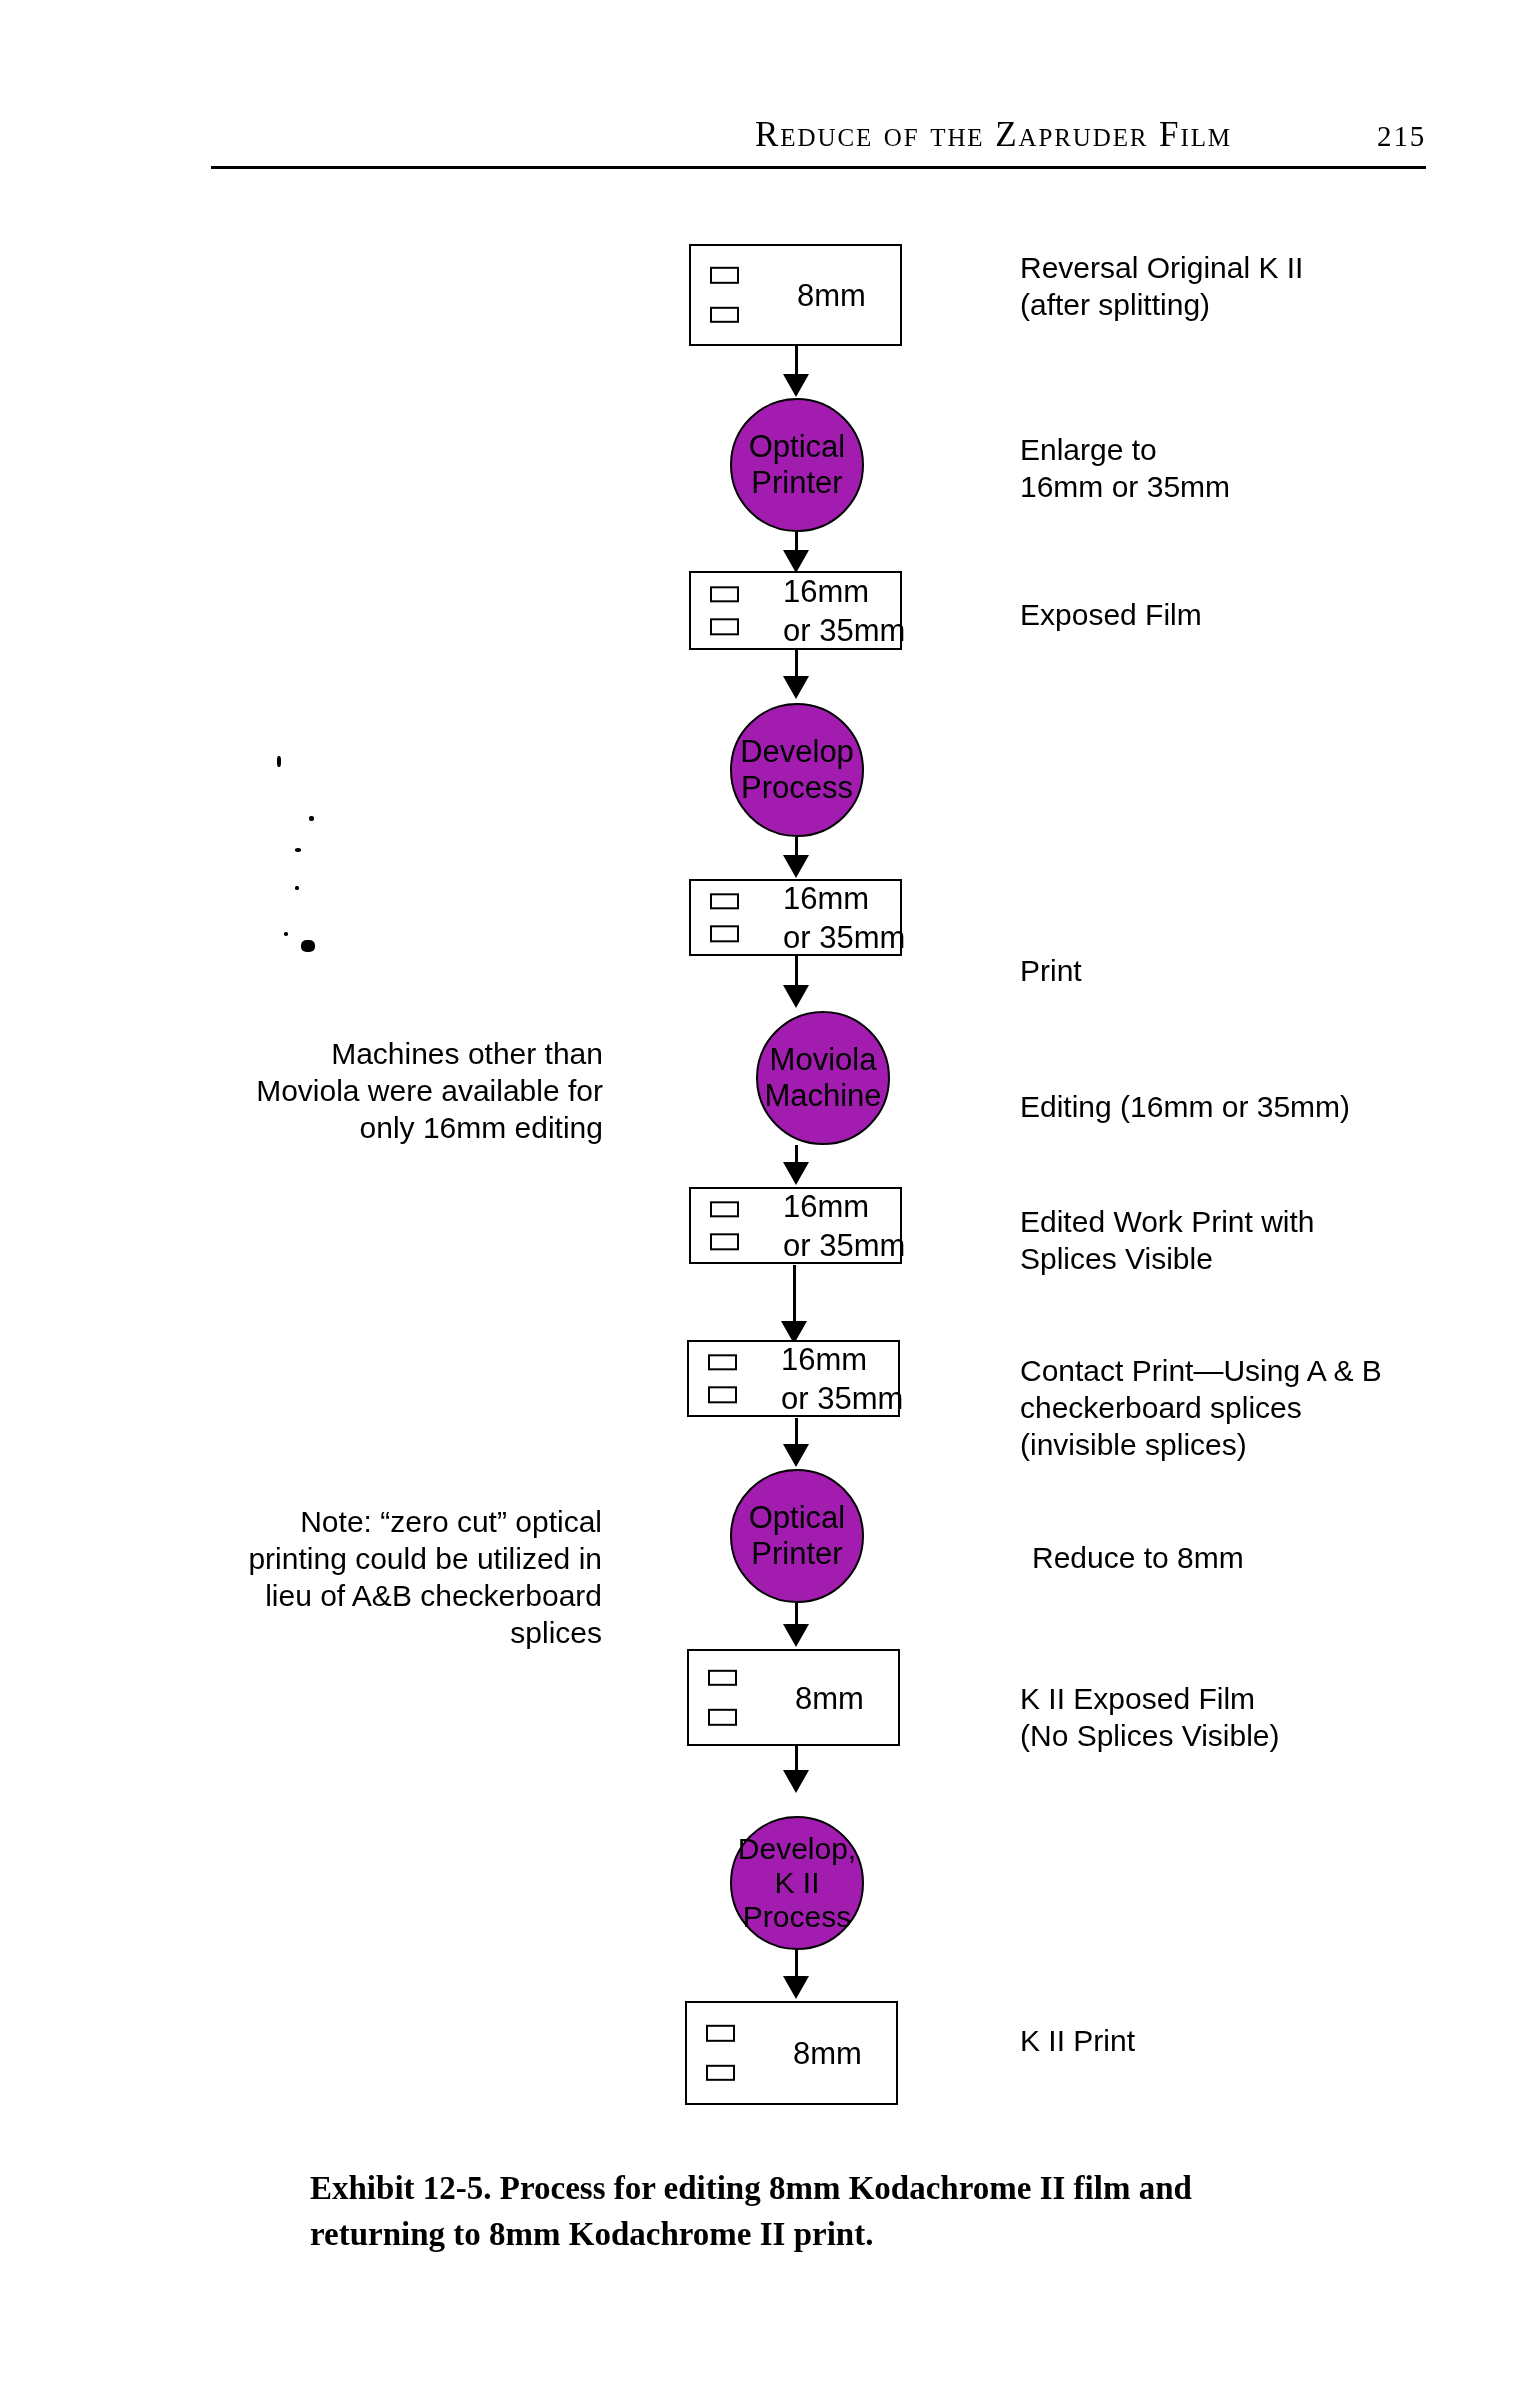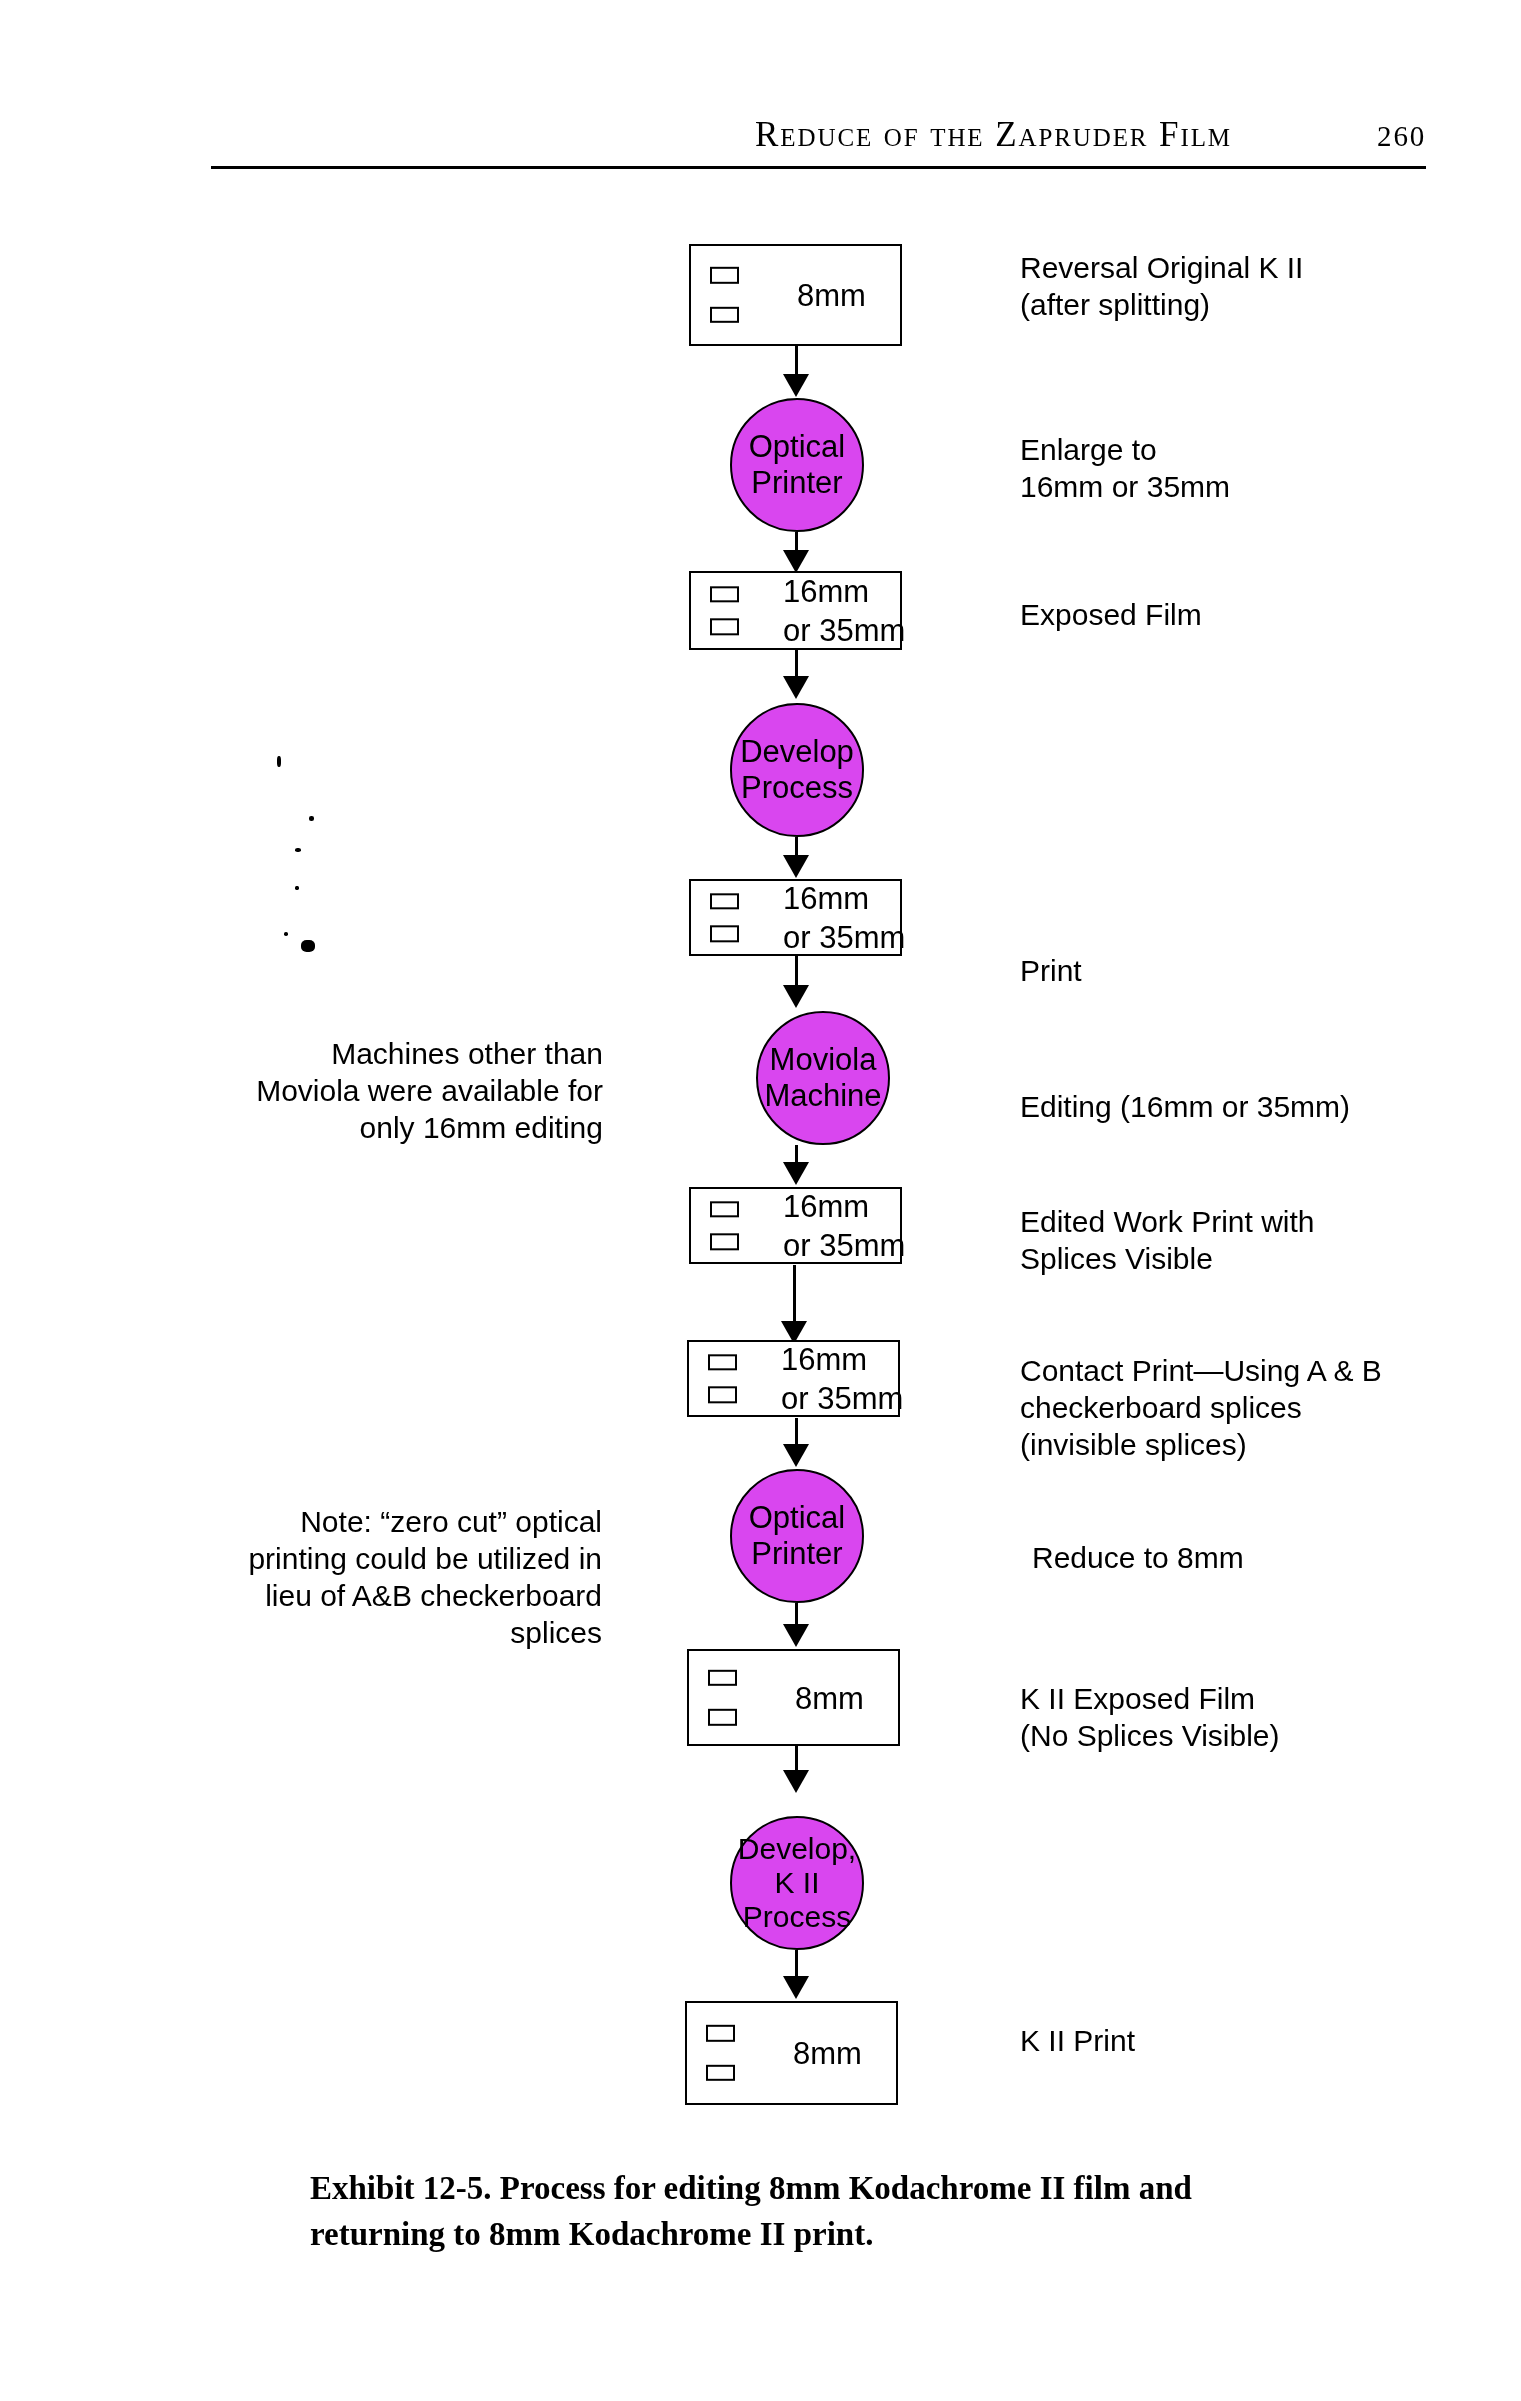--- a/index.html
+++ b/index.html
@@ -96,21 +96,21 @@
     height: 16.7px;
     border: 2.6px solid #000;
     box-sizing: border-box;
     background: #fff;
   }
 
   .node-circle {
     position: absolute;
     border: 2.6px solid #000;
     border-radius: 50%;
-    background: #d946ef;
+    background: #a21caf;
     box-sizing: border-box;
   }
   .node-circle .circle-text {
     position: absolute;
     left: -35px;
     right: -35px;
     top: 50%;
     transform: translateY(-50%);
     text-align: center;
     font-size: 31px;
@@ -171,21 +171,21 @@
     position: absolute;
     background: #000;
     border-radius: 40%;
   }
 </style>
 </head>
 <body>
 
 <div id="page-header">
   <div id="header-title">Reduce of the Zapruder Film</div>
-  <div id="header-page-number">260</div>
+  <div id="header-page-number">215</div>
   <div id="header-rule"></div>
 </div>
 
 <div id="flow">
 
   <div class="speck" style="left:277px;top:756px;width:4.4px;height:10.6px;"></div>
   <div class="speck" style="left:309px;top:816px;width:5.3px;height:5.3px;"></div>
   <div class="speck" style="left:295px;top:848px;width:6.2px;height:4.4px;"></div>
   <div class="speck" style="left:295px;top:886px;width:3.5px;height:4.4px;"></div>
   <div class="speck" style="left:284px;top:932px;width:4.4px;height:4.4px;"></div>

